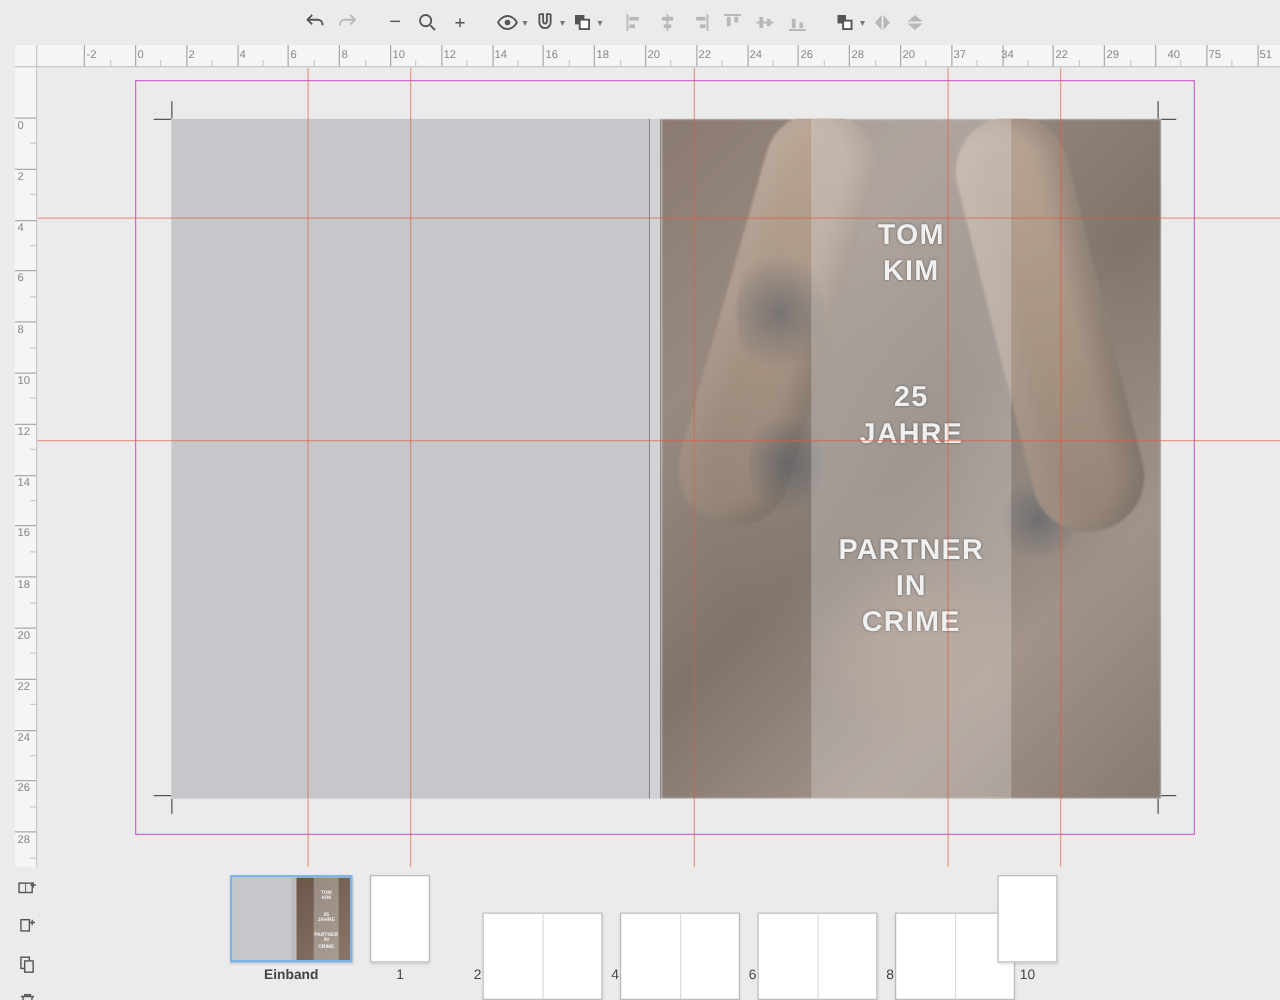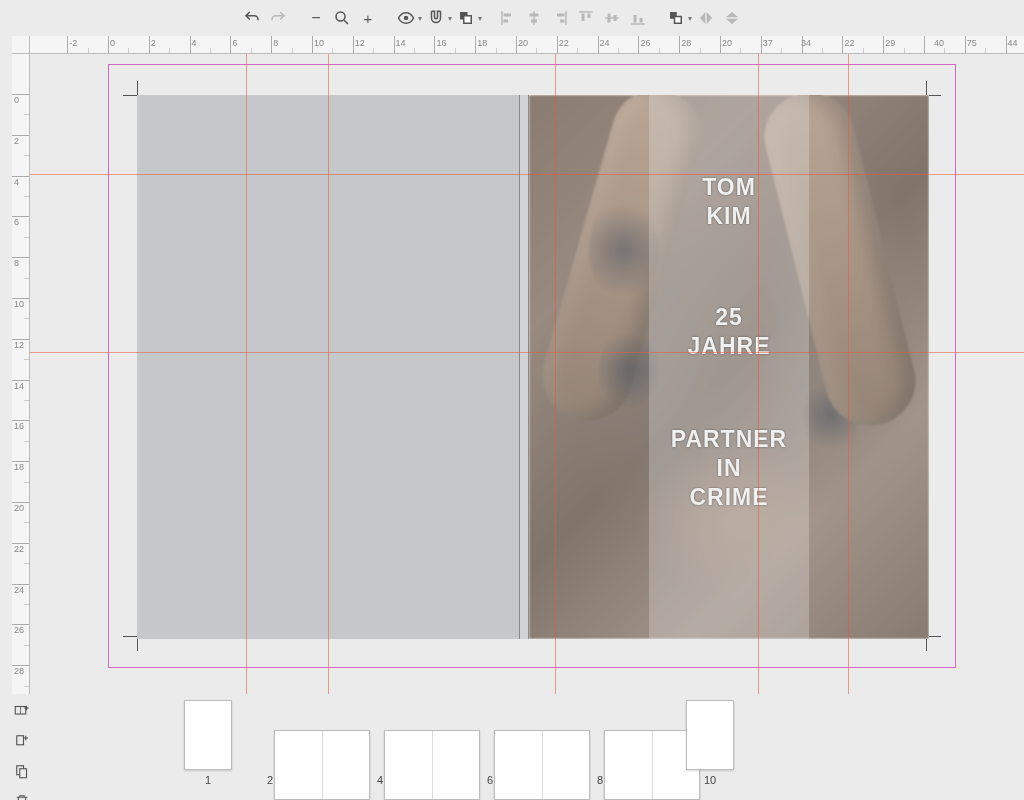--- a/index.html
+++ b/index.html
@@ -397,21 +397,21 @@
     <div class="tick major" style="left: 853.2px;"></div>
     <div class="tick-label" style="left: 855.2px;">29</div>
     <div class="tick minor" style="left: 873.6px;"></div>
     <div class="tick major" style="left: 894px;"></div>
     <div class="tick-label" style="left: 904px;">40</div>
     <div class="tick minor" style="left: 914.4px;"></div>
     <div class="tick major" style="left: 934.8px;"></div>
     <div class="tick-label" style="left: 936.8px;">75</div>
     <div class="tick minor" style="left: 955.2px;"></div>
     <div class="tick major" style="left: 975.6px;"></div>
-    <div class="tick-label" style="left: 977.6px;">44</div>
+    <div class="tick-label" style="left: 977.6px;">51</div>
   </div>
 <div class="ruler-v" id="rulerV">
     <div class="tick major" style="top: 40px;"></div>
     <div class="tick-label" style="top: 41px;">0</div>
     <div class="tick minor" style="top: 60.4px;"></div>
     <div class="tick major" style="top: 80.8px;"></div>
     <div class="tick-label" style="top: 81.8px;">2</div>
     <div class="tick minor" style="top: 101.2px;"></div>
     <div class="tick major" style="top: 121.6px;"></div>
     <div class="tick-label" style="top: 122.6px;">4</div>
@@ -533,20 +533,35 @@
     </div>
     <div class="strip-tool" title="Delete">
       <svg viewBox="0 0 24 24">
           <path fill="none" stroke="currentColor" stroke-width="1.5" d="M5 7h14M9 7V5h6v2M7 7l1 12h8l1-12"></path>
         </svg>
     </div>
   </div>
 
   <div class="thumbs" id="thumbs">
       <div class="thumb-col">
+        <div class="thumb cover">
+          <div class="tl"></div>
+          <div class="tsp"></div>
+          <div class="tr">
+            <div class="mini"></div>
+            <div class="minitext" style="top:10px;">TOM<br>KIM</div>
+            <div class="minitext" style="top:28px;">25<br>JAHRE</div>
+            <div class="minitext" style="top:44px;">PARTNER<br>IN<br>CRIME</div>
+          </div>
+        </div>
+        <div class="thumb-labels bold">
+          <span style="width:98px">Einband</span>
+        </div>
+      </div>
+      <div class="thumb-col">
         <div class="thumb single"></div>
         <div class="thumb-labels">
           <span style="width:48px">1</span>
         </div>
       </div>
       <div class="thumb-col">
         <div class="thumb spread"></div>
         <div class="thumb-labels">
           <span style="width:48px">2</span>
           <span style="width:48px">3</span>

